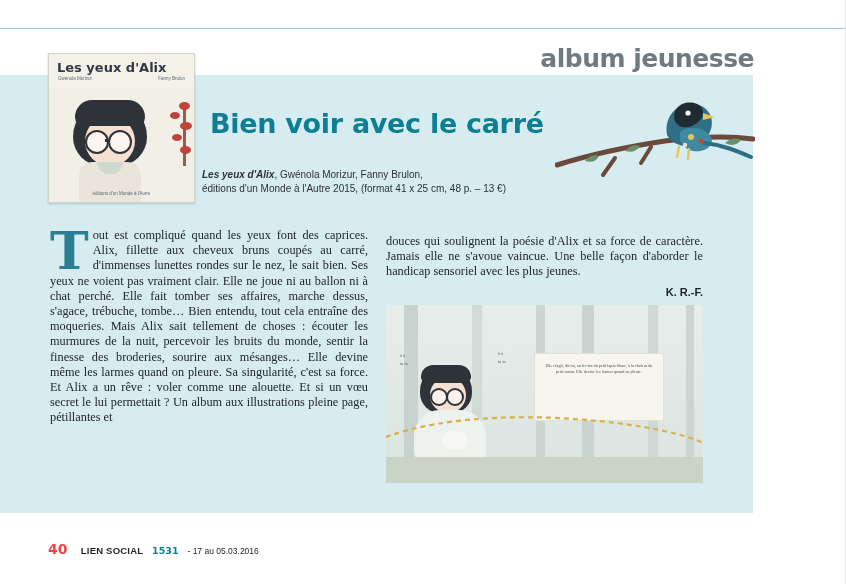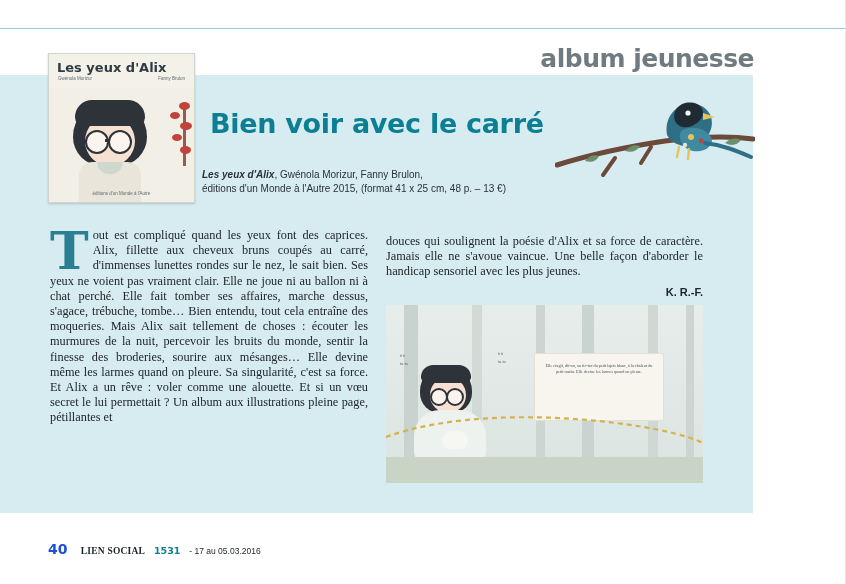--- a/index.html
+++ b/index.html
@@ -166,22 +166,22 @@
     margin:9px 7px 0 7px;font-family:"Liberation Serif", serif;font-size:4.2px;line-height:6px;color:#4a5159;text-align:center;
   }
   .il-rope{
     position:absolute;left:0;bottom:34px;width:100%;height:40px;
   }
   .tx-sm{position:absolute;font-size:4px;color:#5a6166;}
   
   .footer{
     position:absolute;left:48px;top:540px;white-space:nowrap;
   }
-  .f-page{font-family:"DejaVu Sans", sans-serif;font-weight:bold;font-size:14px;color:#1d4ed8;}
-  .f-title{font-family:Liberation Serif, serif;font-weight:bold;font-size:9.5px;color:#1d2429;letter-spacing:.2px;margin-top:28px;}
+  .f-page{font-family:"DejaVu Sans", sans-serif;font-weight:bold;font-size:14px;color:#ef4444;}
+  .f-title{font-family:Liberation Sans, sans-serif;font-weight:bold;font-size:9.5px;color:#1d2429;letter-spacing:.2px;margin-top:28px;}
   .f-num{font-family:"DejaVu Sans", sans-serif;font-weight:bold;font-size:9.5px;color:#0d7f94;}
   .f-date{font-size:8.5px;color:#1d2429;font-family:"Liberation Sans",sans-serif;}
   .edge-right{
     position:absolute;right:0;top:0;width:1px;height:584px;background:#e6e6e6;
   }
 </style>
 </head>
 <body>
 
 <div class="page">

